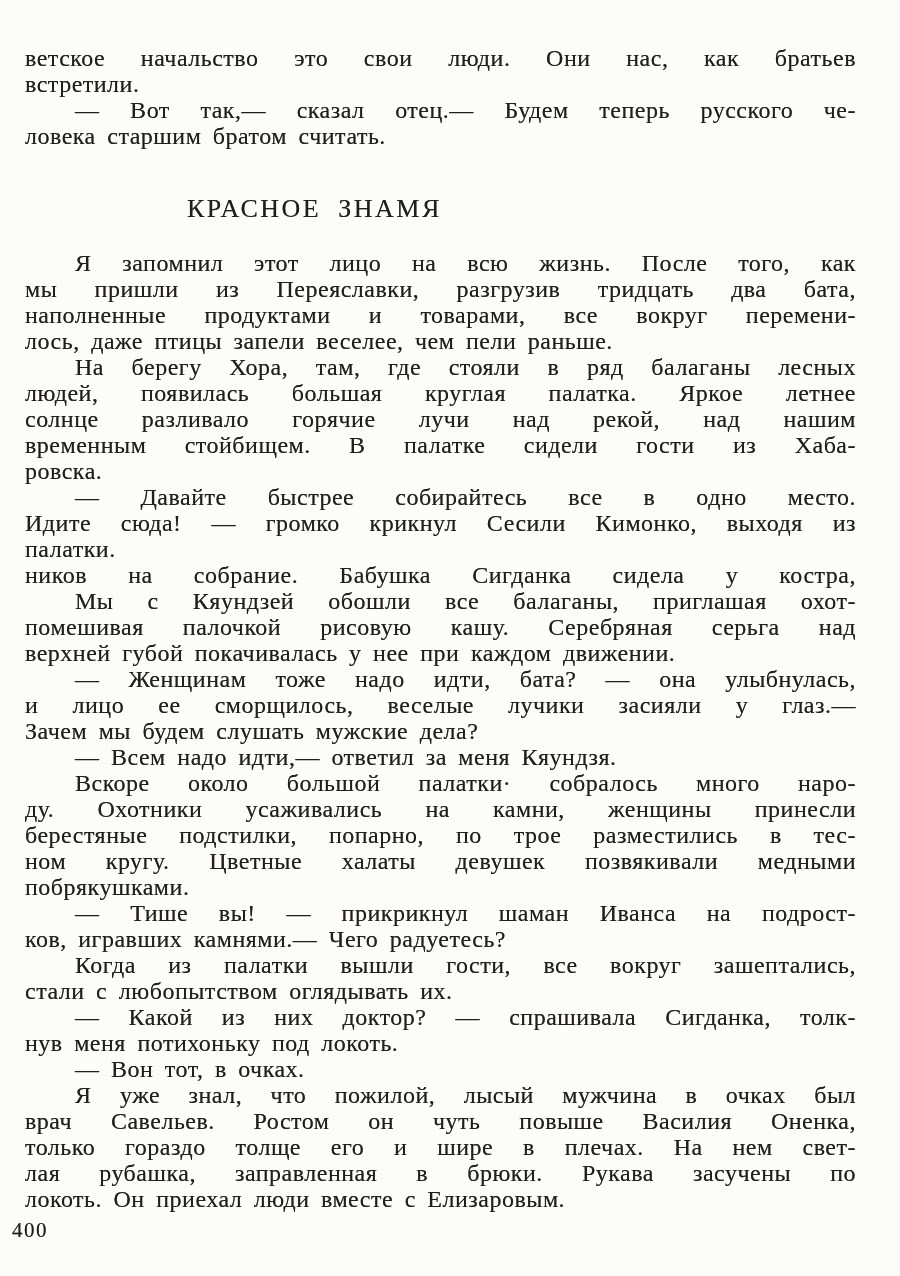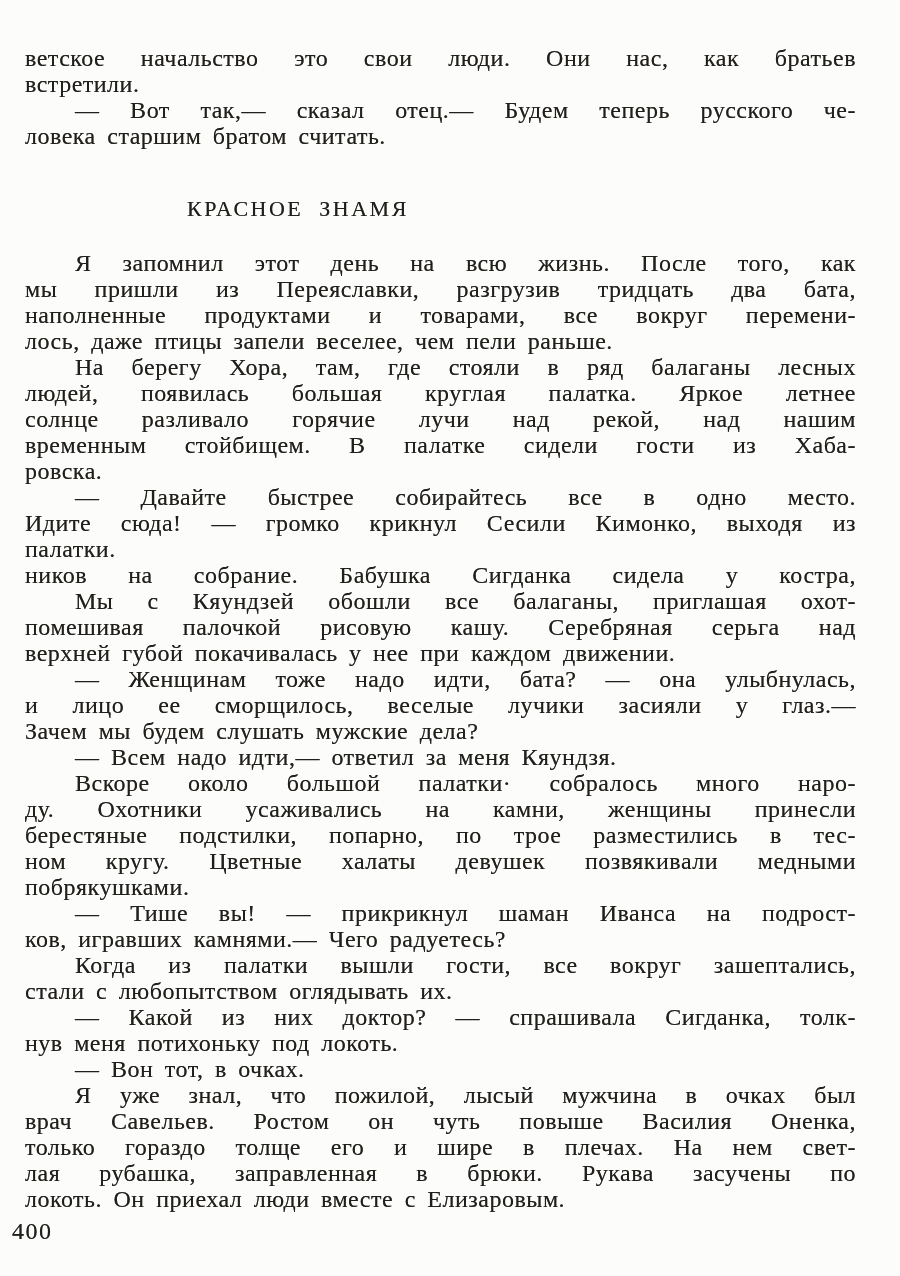--- a/index.html
+++ b/index.html
@@ -40,50 +40,50 @@
   }
   .line.last {
     text-align: center;
     text-align-last: left;
   }
   .line.indent {
     padding-left: 50px;
   }
   .heading {
     margin: 45px 0 26px 162px;
-    font-size: 22px;
+    font-size: 26px;
     line-height: 30px;
     letter-spacing: 2.5px;
     word-spacing: 8px;
     font-weight: normal;
   }
   .page-number {
     position: absolute;
     left: 12px;
     top: 1218px;
-    font-size: 24px;
+    font-size: 21px;
     letter-spacing: 1.5px;
   }
 </style>
 </head>
 <body>
 
 <div class="page">
   <div class="text-column">
       <div class="paragraph">
         <div class="line">ветское начальство это свои люди. Они нас, как братьев</div>
         <div class="line last">встретили.</div>
       </div>
       <div class="paragraph">
         <div class="line indent">— Вот так,— сказал отец.— Будем теперь русского че-</div>
         <div class="line last">ловека старшим братом считать.</div>
       </div>
       <div class="heading">КРАСНОЕ ЗНАМЯ</div>
       <div class="paragraph">
-        <div class="line indent">Я запомнил этот день на всю жизнь. После того, как</div>
+        <div class="line indent">Я запомнил этот лицо на всю жизнь. После того, как</div>
         <div class="line">мы пришли из Переяславки, разгрузив тридцать два бата,</div>
         <div class="line">наполненные продуктами и товарами, все вокруг перемени-</div>
         <div class="line last">лось, даже птицы запели веселее, чем пели раньше.</div>
       </div>
       <div class="paragraph">
         <div class="line indent">На берегу Хора, там, где стояли в ряд балаганы лесных</div>
         <div class="line">людей, появилась большая круглая палатка. Яркое летнее</div>
         <div class="line">солнце разливало горячие лучи над рекой, над нашим</div>
         <div class="line">временным стойбищем. В палатке сидели гости из Хаба-</div>
         <div class="line last">ровска.</div>

